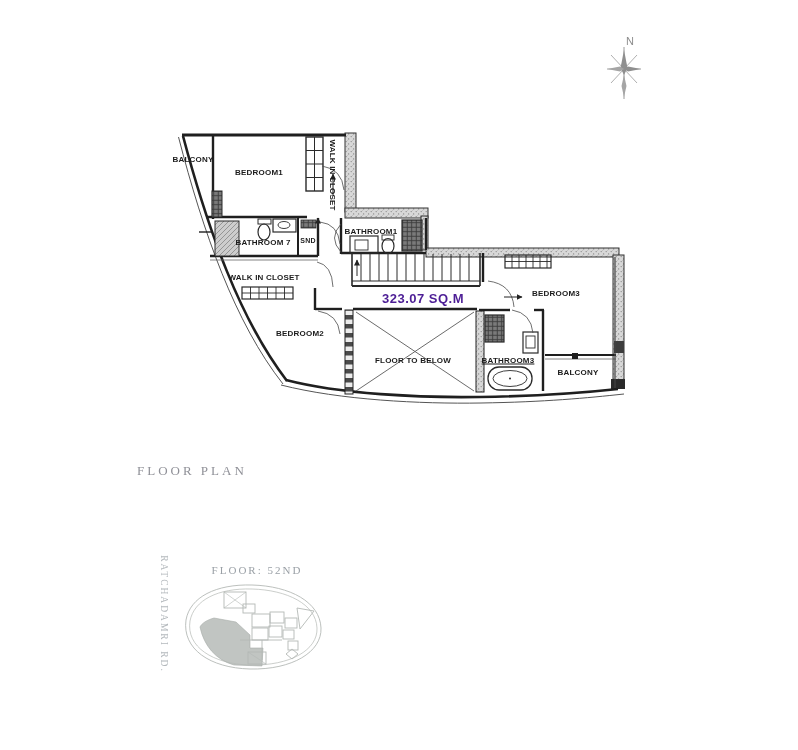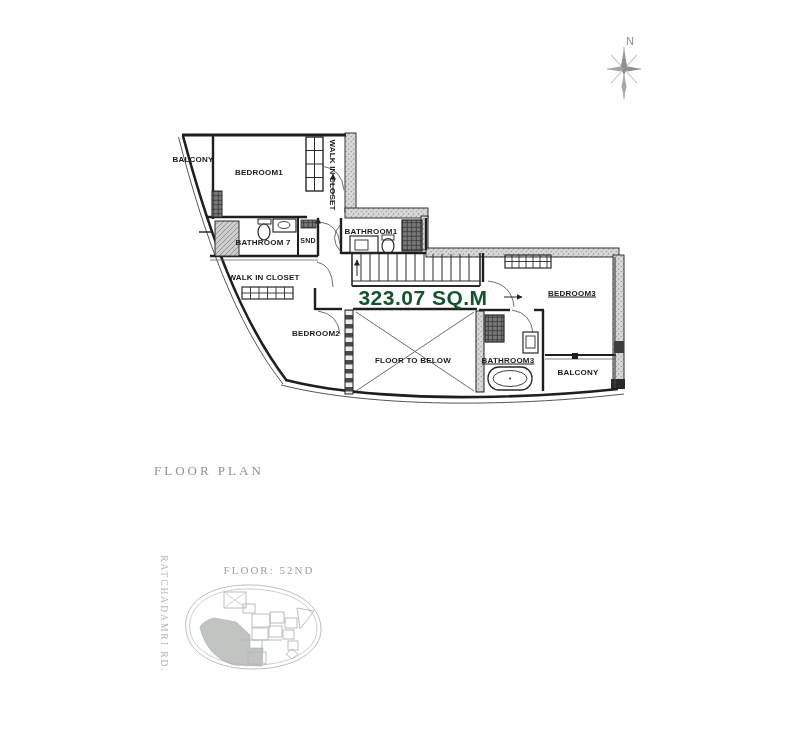--- a/index.html
+++ b/index.html
@@ -3,21 +3,21 @@
 <meta charset="utf-8">
 <style>
   html,body{margin:0;padding:0;background:#ffffff;}
   #stage{position:relative;width:798px;height:750px;background:#ffffff;overflow:hidden;
          font-family:"Liberation Sans",sans-serif;}
   svg{position:absolute;left:0;top:0;}
   .lbl{position:absolute;transform:translate(-50%,-50%);white-space:nowrap;
        font-family:"Liberation Sans",sans-serif;font-size:8px;font-weight:600;
        color:#1b1b1b;letter-spacing:0.2px;}
   .lbl.vert{transform:translate(-50%,-50%) rotate(90deg);}
-  .lbl.area{font-size:21px;font-weight:600;letter-spacing:0.5px;color:#14532d;}
+  .lbl.area{font-size:13px;font-weight:600;letter-spacing:0.5px;color:#4c1d95;}
   .caption{position:absolute;font-family:"Liberation Serif",serif;color:#8f9097;
            font-size:13px;letter-spacing:3px;}
   .site-title{position:absolute;transform:translate(-50%,-50%);
               font-family:"Liberation Serif",serif;color:#9aa0a6;font-size:11px;
               letter-spacing:2px;white-space:nowrap;}
   .road{position:absolute;transform:translate(-50%,-50%) rotate(90deg);
         font-family:"Liberation Serif",serif;color:#b3b8bc;font-size:9.5px;
         letter-spacing:2px;white-space:nowrap;}
   .north-n{position:absolute;transform:translate(-50%,-50%);color:#8d8d8d;
            font-family:"Liberation Sans",sans-serif;font-size:11px;}
@@ -196,26 +196,26 @@
   </svg>
 
   <div class="lbl" style="left:193px;top:159px;">BALCONY</div>
   <div class="lbl" style="left:259px;top:172px;text-align:center;">BEDROOM1</div>
   <div class="lbl vert" style="left:332px;top:175px;">WALK IN CLOSET</div>
   <div class="lbl" style="left:263px;top:242px;">BATHROOM 7</div>
   <div class="lbl" style="left:308px;top:240px;font-size:7px;">SND</div>
   <div class="lbl" style="left:371px;top:231px;">BATHROOM1</div>
   <div class="lbl" style="left:264px;top:277px;">WALK IN CLOSET</div>
   <div class="lbl area" style="left:423px;top:298px;">323.07 SQ.M</div>
-  <div class="lbl" style="left:300px;top:333px;margin-left:16px;">BEDROOM2</div>
+  <div class="lbl" style="left:300px;top:333px;">BEDROOM2</div>
   <div class="lbl" style="left:413px;top:360px;">FLOOR TO BELOW</div>
-  <div class="lbl" style="left:572px;top:293px;text-decoration:underline;">BEDROOM3</div>
+  <div class="lbl" style="left:556px;top:293px;">BEDROOM3</div>
   <div class="lbl" style="left:508px;top:360px;text-decoration:underline;">BATHROOM3</div>
   <div class="lbl" style="left:578px;top:372px;">BALCONY</div>
 
   <div class="north-n" style="left:630px;top:41px;">N</div>
 
-  <div class="caption" style="left:154px;top:463px;">FLOOR PLAN</div>
-
-  <div class="site-title" style="left:257px;top:570px;margin-left:12px;">FLOOR: 52ND</div>
+  <div class="caption" style="left:137px;top:463px;">FLOOR PLAN</div>
+
+  <div class="site-title" style="left:257px;top:570px;">FLOOR: 52ND</div>
   <div class="road" style="left:164px;top:614px;">RATCHADAMRI RD.</div>
 
 </div>
 
 </body></html>

